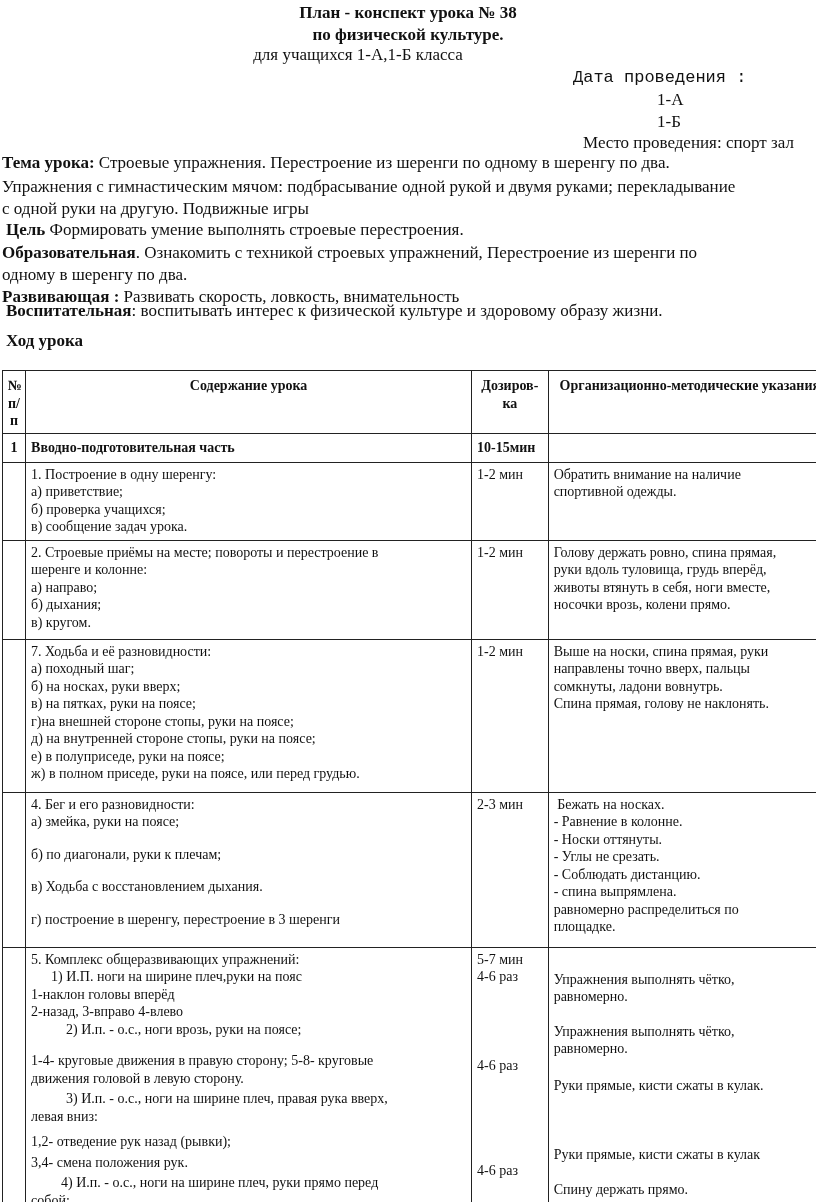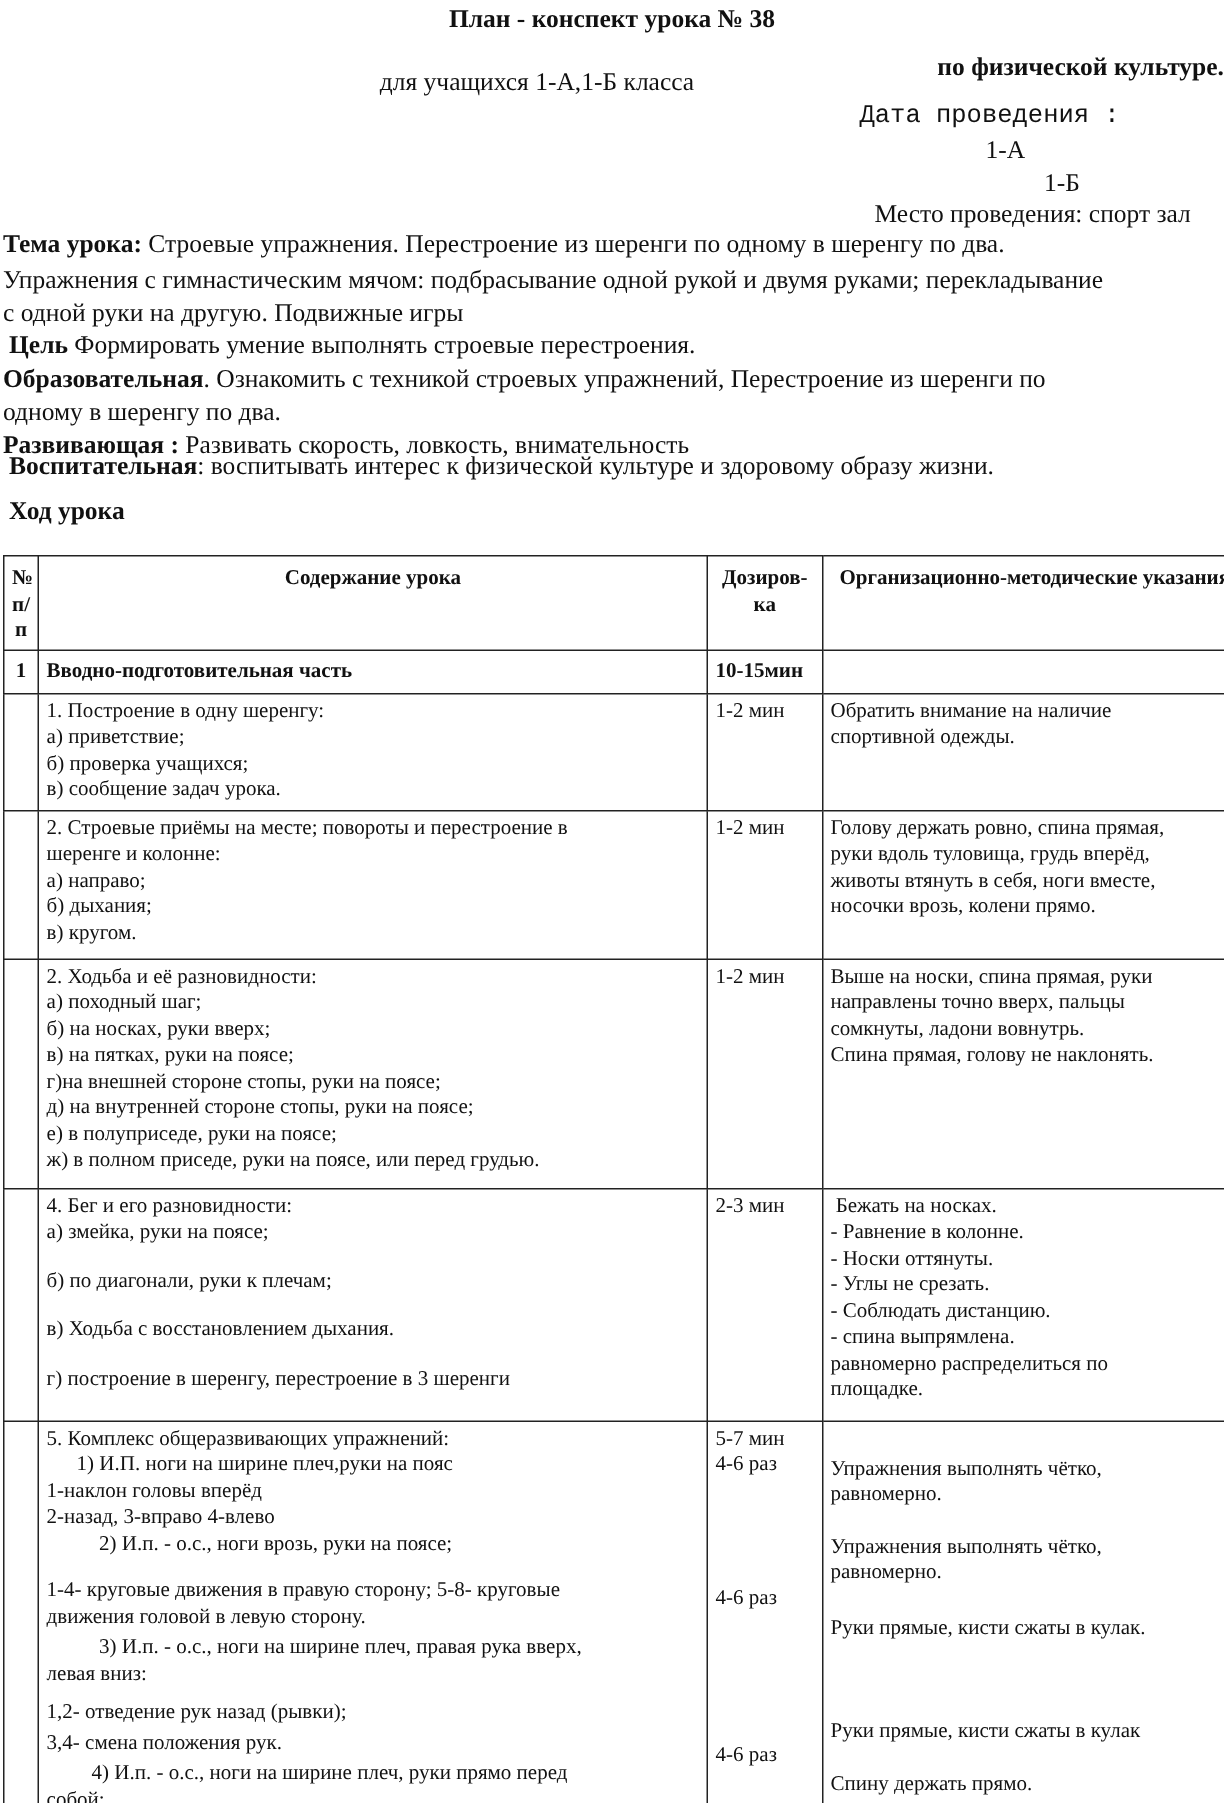--- a/index.html
+++ b/index.html
@@ -22,25 +22,25 @@
   .bold { font-weight:bold; }
   .line { display:block; white-space:nowrap; }
   .ind1 { padding-left:20px; }
   .ind2 { padding-left:35px; }
   .ind3 { padding-left:30px; }
 </style>
 </head>
 <body>
 
 <div class="abs title" style="top:3px;">План - конспект урока № 38</div>
-<div class="abs title" style="top:35px;text-align:right;">по физической культуре.</div>
+<div class="abs title" style="top:25px;">по физической культуре.</div>
 <div class="abs sub" style="top:45px;">для учащихся 1-А,1-Б класса</div>
 <div class="abs meta" style="top:68px; left:573px;font-family:Liberation Mono, monospace;">Дата проведения :</div>
 <div class="abs meta" style="top:90px; left:657px;">1-А</div>
-<div class="abs meta" style="top:112px; left:696px;">1-Б</div>
+<div class="abs meta" style="top:112px; left:657px;">1-Б</div>
 <div class="abs meta" style="top:133px; left:583px;">Место проведения: спорт зал</div>
 
 <div class="abs para" style="top:152px;"><b>Тема урока:</b><span> Строевые упражнения. Перестроение из шеренги по одному в шеренгу по два.</span></div>
 <div class="abs para" style="top:176px;">Упражнения с гимнастическим мячом: подбрасывание одной рукой и двумя руками; перекладывание</div>
 <div class="abs para" style="top:198px;">с одной руки на другую.   Подвижные игры</div>
 <div class="abs para" style="top:219px; left:6px;"><b>Цель</b><span> Формировать умение выполнять строевые перестроения.</span></div>
 <div class="abs para" style="top:242px;"><b>Образовательная</b><span>.  Ознакомить с техникой строевых упражнений, Перестроение из шеренги по</span></div>
 <div class="abs para" style="top:264px;">одному в шеренгу по два.</div>
 <div class="abs para" style="top:286px;"><b>Развивающая :</b><span> Развивать скорость, ловкость, внимательность</span></div>
 <div class="abs para" style="top:300px; left:6px;"><b>Воспитательная</b><span>: воспитывать интерес к физической культуре и здоровому образу жизни.</span></div>
@@ -100,21 +100,21 @@
       <span class="line">Голову держать ровно, спина прямая,</span>
       <span class="line">руки вдоль туловища, грудь вперёд,</span>
       <span class="line">животы втянуть в себя, ноги вместе,</span>
       <span class="line">носочки врозь, колени прямо.</span>
     </td>
   </tr>
 
   <tr style="height:153px;">
     <td></td>
     <td>
-      <span class="line">2. Ходьба и её разновидности:</span>
+      <span class="line">7. Ходьба и её разновидности:</span>
       <span class="line">а) походный шаг;</span>
       <span class="line">б) на носках, руки вверх;</span>
       <span class="line">в) на пятках, руки на поясе;</span>
       <span class="line">г)на внешней стороне стопы, руки на поясе;</span>
       <span class="line">д) на внутренней стороне стопы, руки на поясе;</span>
       <span class="line">е) в полуприседе, руки на поясе;</span>
       <span class="line">ж) в полном приседе, руки на поясе, или перед грудью.</span>
     </td>
     <td>
           <span class="line">1-2 мин</span>

